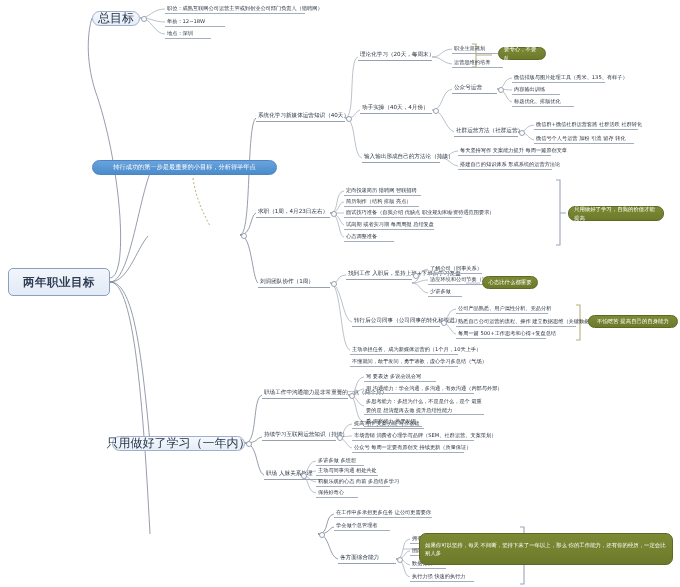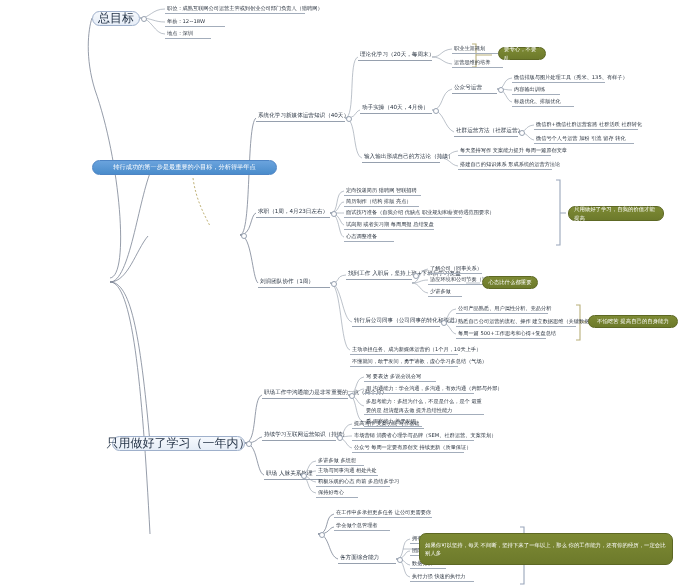--- a/index.html
+++ b/index.html
@@ -157,20 +157,21 @@
 
     <path class="brace" d="M472 44 L476 44 L476 67 L472 67 M476 55 L492 55"></path>
     <path class="brace-b" d="M556 180 L560 180 L560 245 L556 245 M560 213 L566 213"></path>
     <path class="dash" d="M193 178 C196 200 204 214 210 226"></path>
     <path class="thin" d="M466 283 L480 283"></path>
     <path class="brace" d="M576 305 L580 305 L580 340 L576 340 M580 322 L586 322"></path>
     <path class="thin" d="M403 549 L417 549"></path>
     <path class="brace-b" d="M520 527 L524 527 L524 584 L520 584"></path>
   </svg>
 
+  <div class="node root">两年职业目标</div>
 
   <div class="node l1" style="left:92px;top:11px;width:48px;">总目标</div>
   <div class="node leaf" style="left:165px;top:3px;width:140px;">职位：成熟互联网公司运营主管或到创业公司部门负责人（猎聘网）</div>
   <div class="node leaf" style="left:165px;top:16px;width:60px;">年薪：12~18W</div>
   <div class="node leaf" style="left:165px;top:28px;width:46px;">地点：深圳</div>
 
   <div class="node blue" style="left:92px;top:160px;width:185px;">转行成功的第一步是最重要的小目标，分析得半年点</div>
 
 
   <div class="node l2" style="left:256px;top:110px;width:89px;">系统化学习新媒体运营知识（40天）</div>

